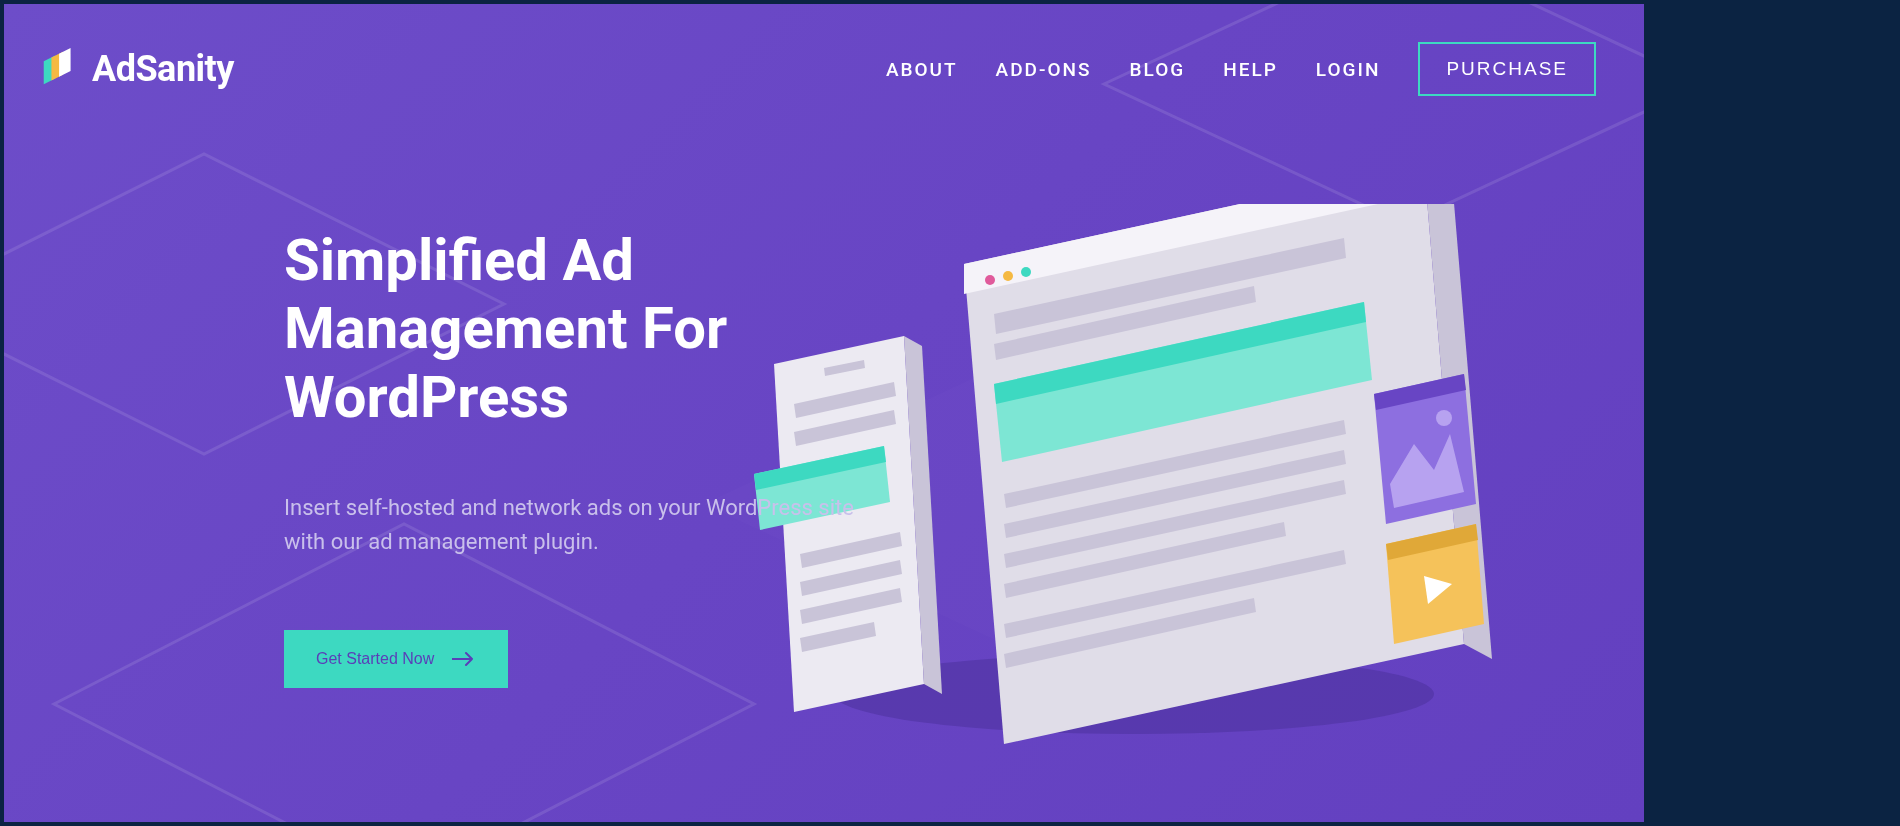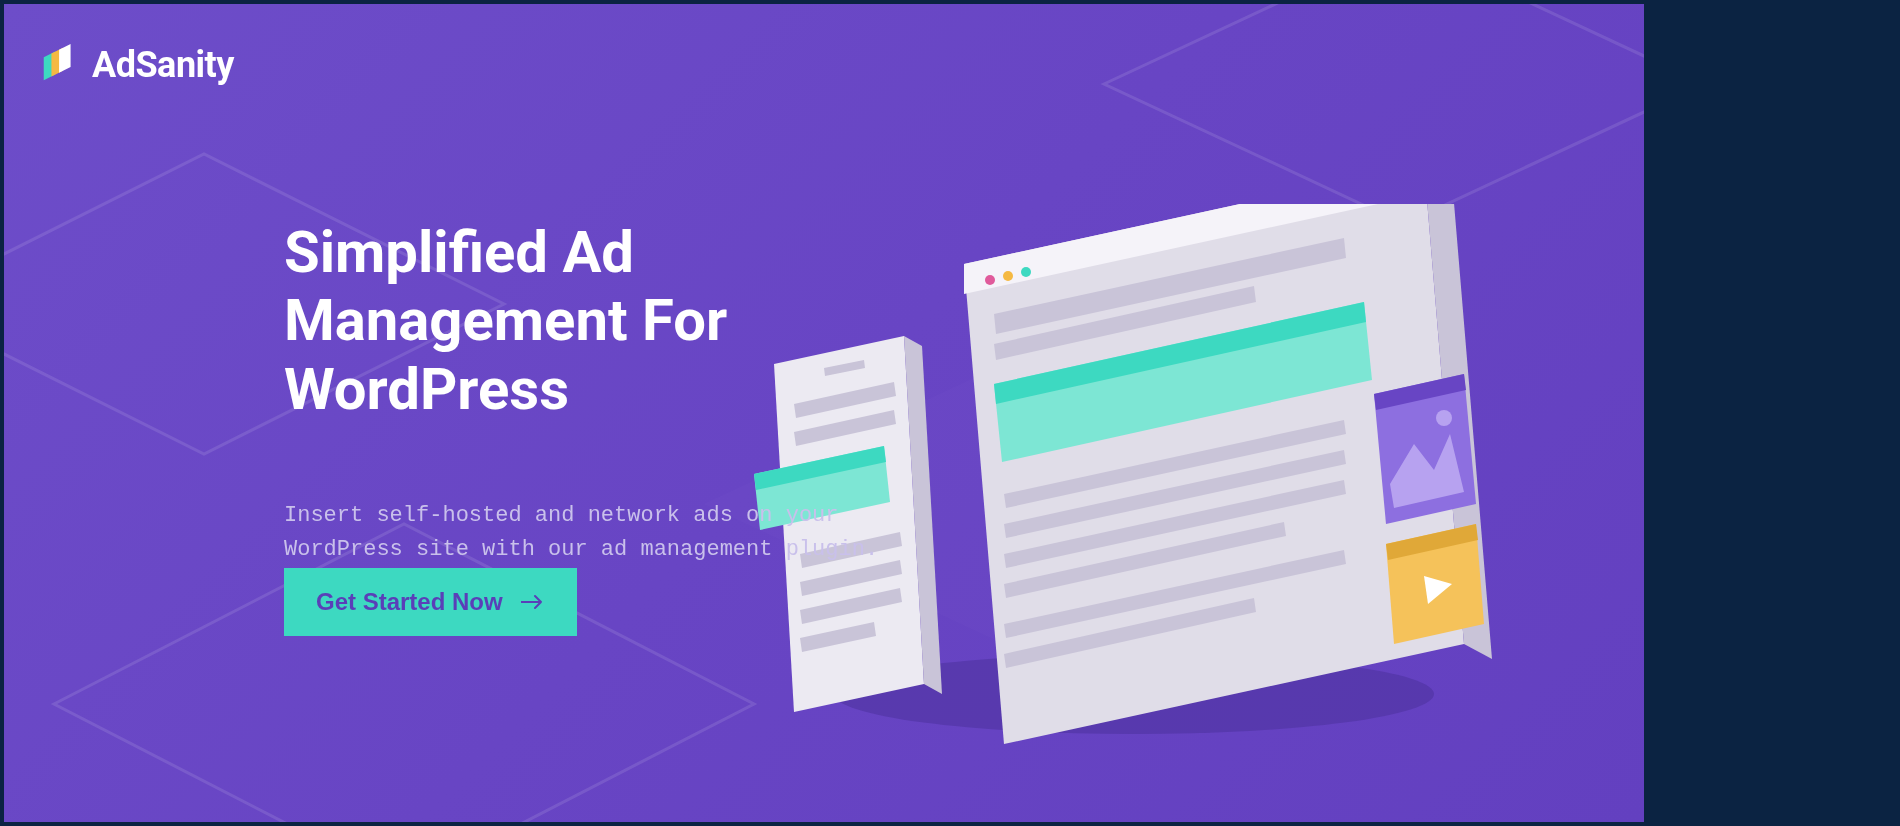--- a/index.html
+++ b/index.html
@@ -53,29 +53,29 @@
   display: flex;
   align-items: flex-start;
   padding: 130px 60px 0 280px;
   position: relative;
   z-index: 5;
 }
 .hero-copy {
   max-width: 660px;
 }
 .hero-title {
-  color: #fff; font-size: 58px; font-weight: 700; line-height: 1.18; margin-bottom: 76px;
+  color: #fff; font-size: 58px; font-weight: 700; line-height: 1.18; margin-bottom: 60px;
 }
 .hero-sub {
-  color: #c9c0eb; font-size: 22px; line-height: 1.55; max-width: 600px; font-family: Liberation Mono, monospace;
+  color: #c9c0eb; font-size: 22px; line-height: 1.55; margin-bottom: 70px; max-width: 600px;
 }
 .cta {
   display: inline-flex; align-items: center; gap: 18px;
   background: #3dd9c1; color: #5a3fb8;
-  padding: 20px 32px; font-size: 24px; font-weight: 700;
+  padding: 20px 32px; font-size: 16px; font-weight: 400;
   border: none; cursor: pointer;
 }
 .cta-arrow { width: 24px; height: 16px; }
 .illustration {
   position: absolute;
   right: 150px;
   top: 200px;
   width: 760px;
   height: 560px;
   z-index: 3;
@@ -98,20 +98,28 @@
 
   <header class="header">
     <div class="logo">
       <svg class="logo-mark" viewBox="0 0 48 48">
         <path d="M6 16 L18 10 L18 34 L6 40 Z" fill="#3dd9c1"></path>
         <path d="M14 12 L26 6 L26 30 L14 36 Z" fill="#f5b942"></path>
         <path d="M22 8 L34 2 L34 26 L22 32 Z" fill="#ffffff"></path>
       </svg>
       <span class="logo-text">AdSanity</span>
     </div>
+    <nav class="nav">
+      <a class="nav-item">ABOUT</a>
+      <a class="nav-item">ADD-ONS</a>
+      <a class="nav-item">BLOG</a>
+      <a class="nav-item">HELP</a>
+      <a class="nav-item">LOGIN</a>
+      <button class="nav-purchase">PURCHASE</button>
+    </nav>
   </header>
 
   <section class="hero">
     <div class="hero-copy">
       <h1 class="hero-title">Simplified Ad Management For WordPress</h1>
       <p class="hero-sub">Insert self-hosted and network ads on your WordPress site with our ad management plugin.</p>
       <button class="cta">
         <span>Get Started Now</span>
         <svg class="cta-arrow" viewBox="0 0 24 16">
           <path d="M0 8 L20 8 M14 2 L20 8 L14 14" stroke="#5a3fb8" stroke-width="2" fill="none" stroke-linecap="round" stroke-linejoin="round"></path>

